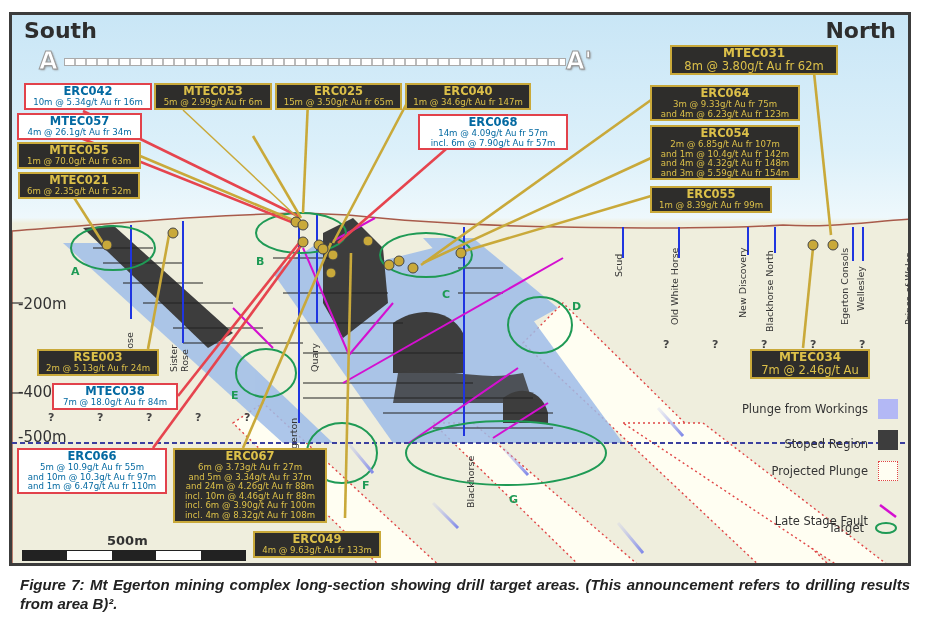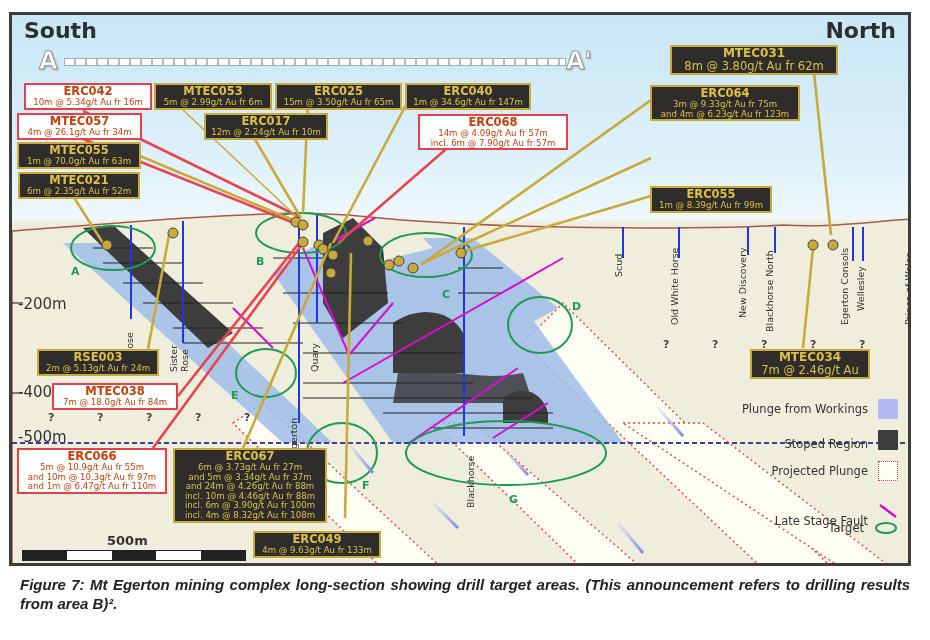--- a/index.html
+++ b/index.html
@@ -5,21 +5,21 @@
   html,body{margin:0;padding:0;background:#ffffff;}
   body{width:930px;height:640px;position:relative;overflow:hidden;font-family:"DejaVu Sans",sans-serif;}
   #frame{position:absolute;left:9px;top:12px;width:902px;height:554px;border:3px solid #3c3c3c;box-sizing:border-box;overflow:hidden;
     background:linear-gradient(#c9e6f6 0%,#dcf0fa 25%,#eef8fc 37%,#efeedd 38%,#efeedd 100%);}
   #sect{position:absolute;left:0;top:0;}
   .dir{position:absolute;font-family:"DejaVu Sans",sans-serif;font-weight:bold;font-size:22px;color:#2e2e2e;}
   .secA{position:absolute;font-family:"DejaVu Sans",sans-serif;font-weight:bold;font-size:24px;color:#fff;
      -webkit-text-stroke:1px #9a9a9a;text-shadow:1px 1px 2px #888;}
   .lbl{position:absolute;box-sizing:border-box;text-align:center;font-family:"DejaVu Sans",sans-serif;line-height:1.12;white-space:nowrap;}
   .dark{background:#2e2d2b;border:2px solid #c9a93a;color:#dcc049;}
-  .red{background:#ffffff;border:2px solid #e2424b;color:#c2410c;}
+  .red{background:#ffffff;border:2px solid #e2424b;color:#0369a1;}
   .lbl .t{font-weight:bold;font-size:11.5px;display:block;}
   .lbl .s{font-size:8.6px;display:block;}
   .lbl.big .t{font-size:12px;}
   .lbl.big .s{font-size:11.5px;}
   .vtext{position:absolute;font-size:9.5px;color:#333;transform-origin:left top;transform:rotate(-90deg);white-space:nowrap;}
   .depth{position:absolute;font-size:15px;color:#333;}
   .q{position:absolute;font-size:11px;font-weight:bold;color:#444;}
   .tg{position:absolute;font-size:11px;font-weight:bold;color:#1e9a55;}
   .legrow{position:absolute;display:flex;align-items:center;justify-content:flex-end;gap:10px;right:10px;}
   .sw{width:20px;height:20px;box-sizing:border-box;}
@@ -227,24 +227,20 @@
     <span class="s">5m @ 2.99g/t Au fr 6m</span>
   </div>
   <div class="lbl dark" style="left:263px;top:68px;width:127px;">
     <span class="t">ERC025</span>
     <span class="s">15m @ 3.50g/t Au fr 65m</span>
   </div>
   <div class="lbl dark" style="left:393px;top:68px;width:126px;">
     <span class="t">ERC040</span>
     <span class="s">1m @ 34.6g/t Au fr 147m</span>
   </div>
-  <div class="lbl dark" style="left:192px;top:98px;width:124px;">
-    <span class="t">ERC017</span>
-    <span class="s">12m @ 2.24g/t Au fr 10m</span>
-  </div>
   <div class="lbl red" style="left:5px;top:98px;width:125px;">
     <span class="t">MTEC057</span>
     <span class="s">4m @ 26.1g/t Au fr 34m</span>
   </div>
   <div class="lbl dark" style="left:5px;top:127px;width:124px;">
     <span class="t">MTEC055</span>
     <span class="s">1m @ 70.0g/t Au fr 63m</span>
   </div>
   <div class="lbl dark" style="left:6px;top:157px;width:122px;">
     <span class="t">MTEC021</span>
@@ -256,20 +252,27 @@
     <span class="s">incl. 6m @ 7.90g/t Au fr 57m</span>
   </div>
   <div class="lbl dark big" style="left:658px;top:30px;width:168px;">
     <span class="t">MTEC031</span>
     <span class="s">8m @ 3.80g/t Au fr 62m</span>
   </div>
   <div class="lbl dark" style="left:638px;top:70px;width:150px;">
     <span class="t">ERC064</span>
     <span class="s">3m @ 9.33g/t Au fr 75m</span>
     <span class="s">and 4m @ 6.23g/t Au fr 123m</span>
+  </div>
+  <div class="lbl dark" style="left:638px;top:110px;width:150px;">
+    <span class="t">ERC054</span>
+    <span class="s">2m @ 6.85g/t Au fr 107m</span>
+    <span class="s">and 1m @ 10.4g/t Au fr 142m</span>
+    <span class="s">and 4m @ 4.32g/t Au fr 148m</span>
+    <span class="s">and 3m @ 5.59g/t Au fr 154m</span>
   </div>
   <div class="lbl dark" style="left:638px;top:171px;width:122px;">
     <span class="t">ERC055</span>
     <span class="s">1m @ 8.39g/t Au fr 99m</span>
   </div>
   <div class="lbl dark" style="left:25px;top:334px;width:122px;">
     <span class="t">RSE003</span>
     <span class="s">2m @ 5.13g/t Au fr 24m</span>
   </div>
   <div class="lbl red" style="left:40px;top:368px;width:126px;">

